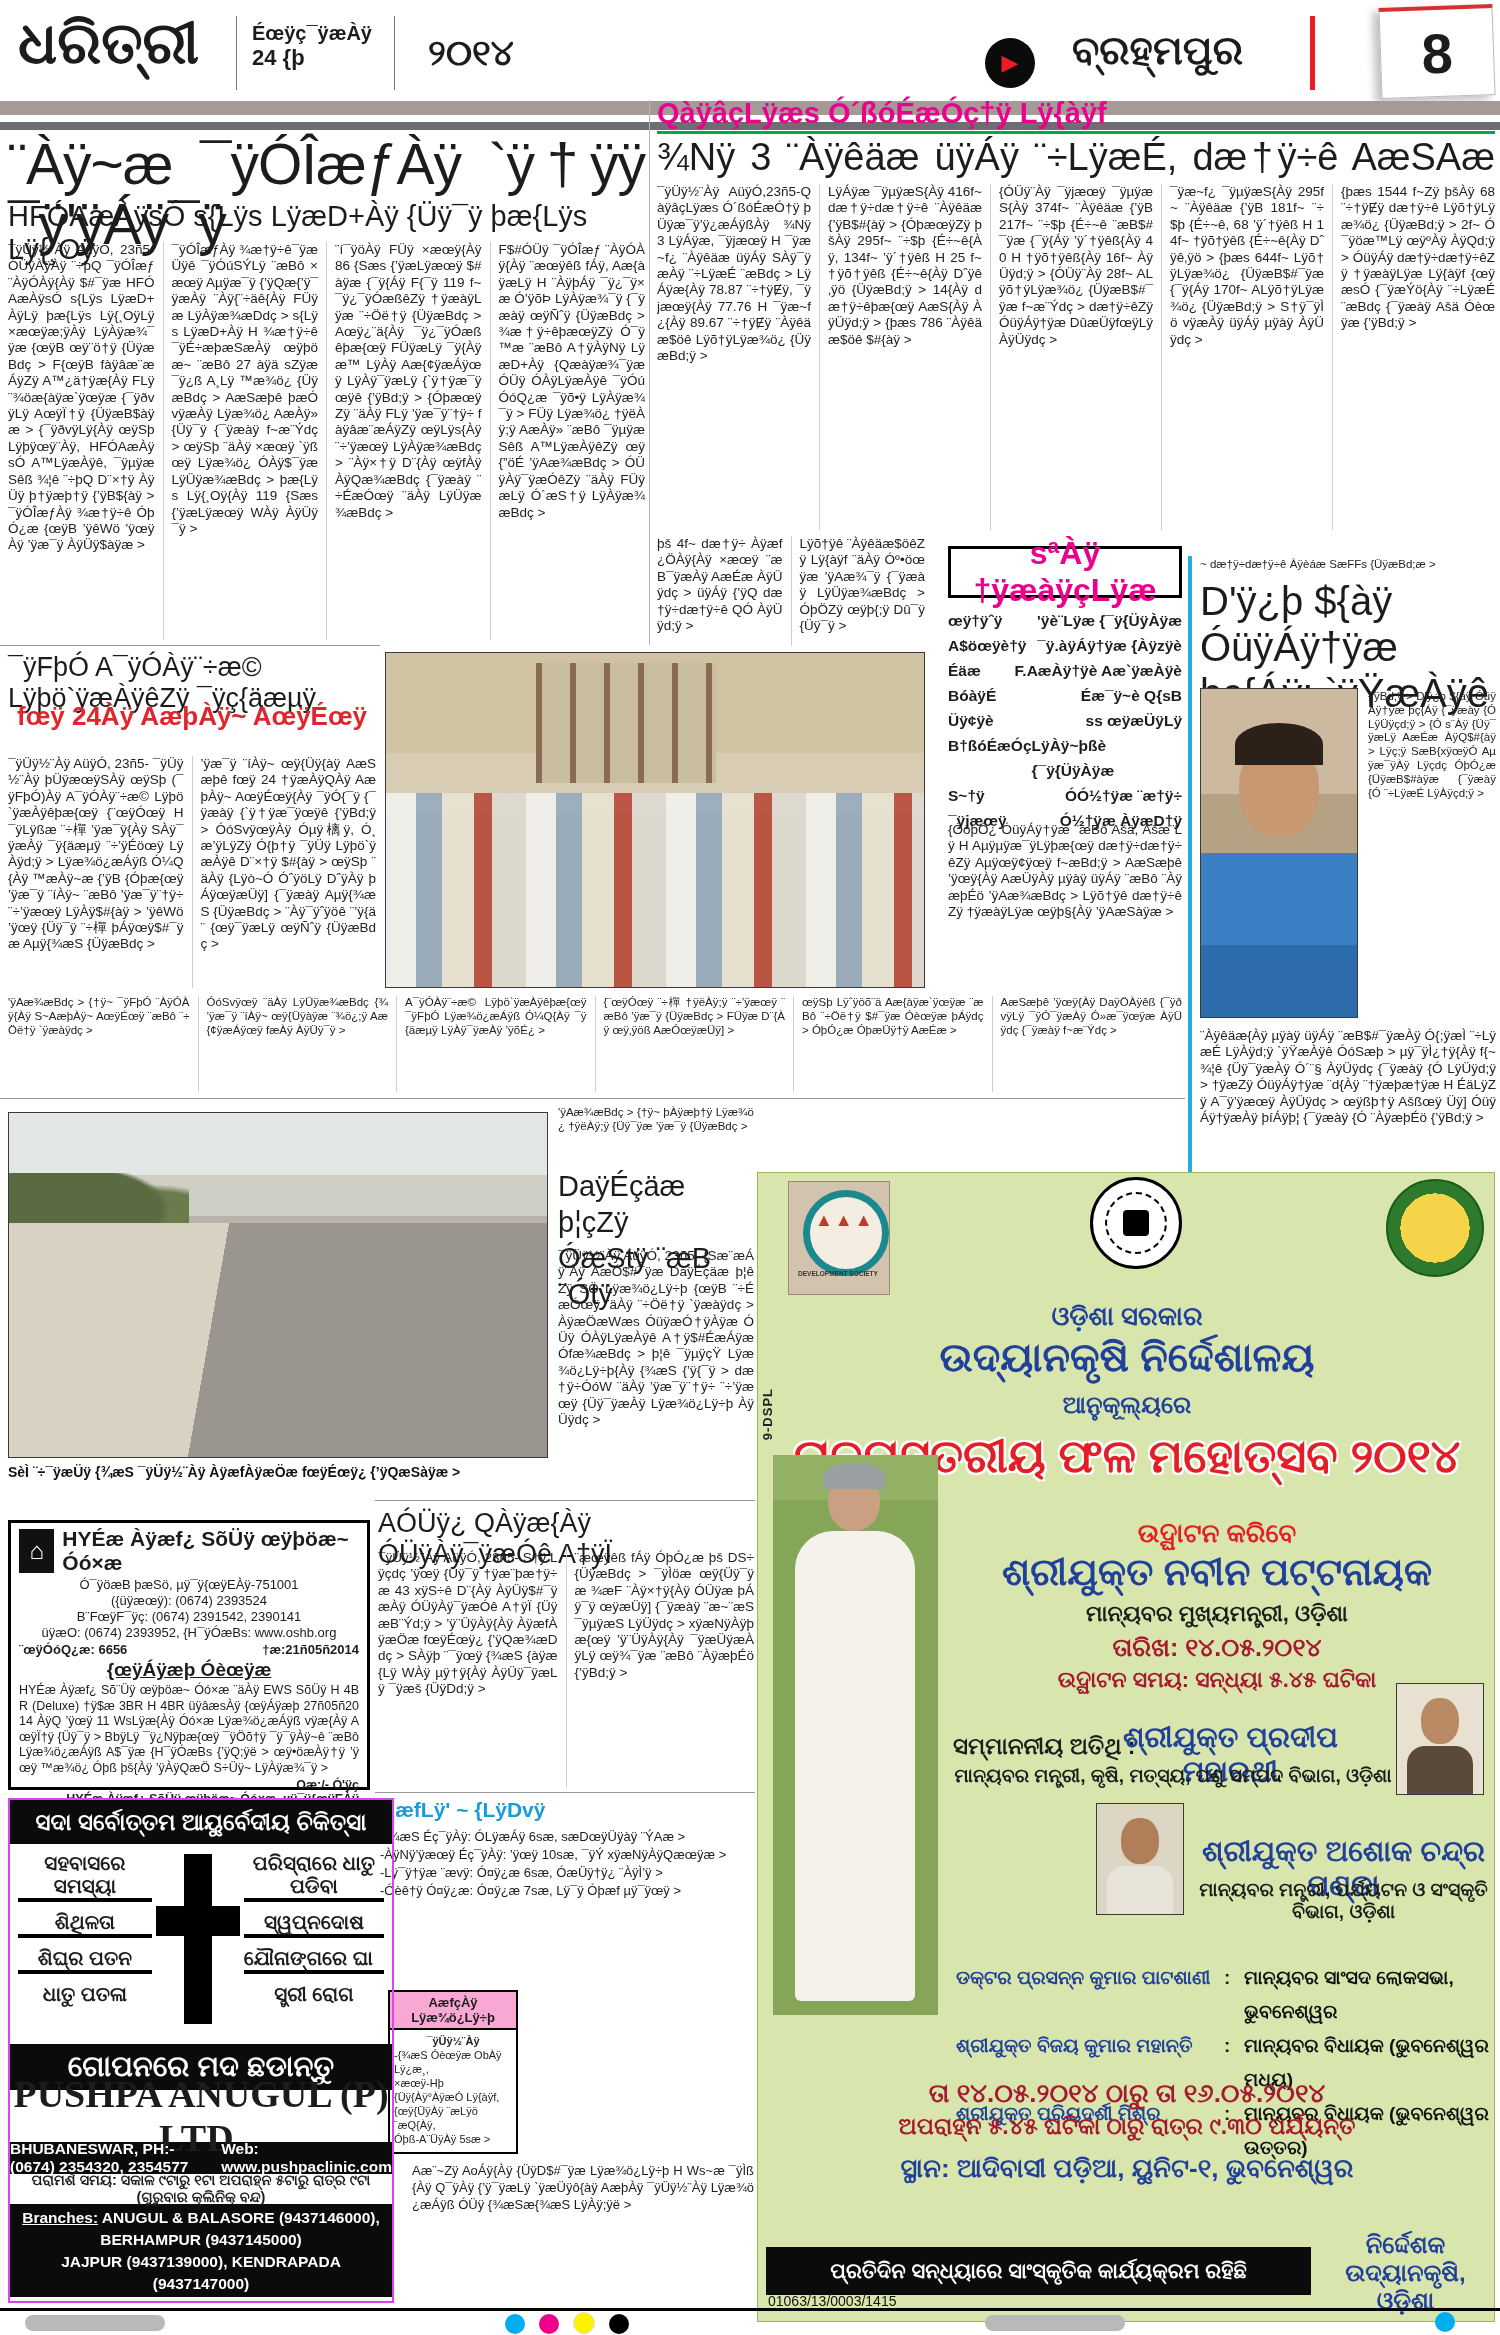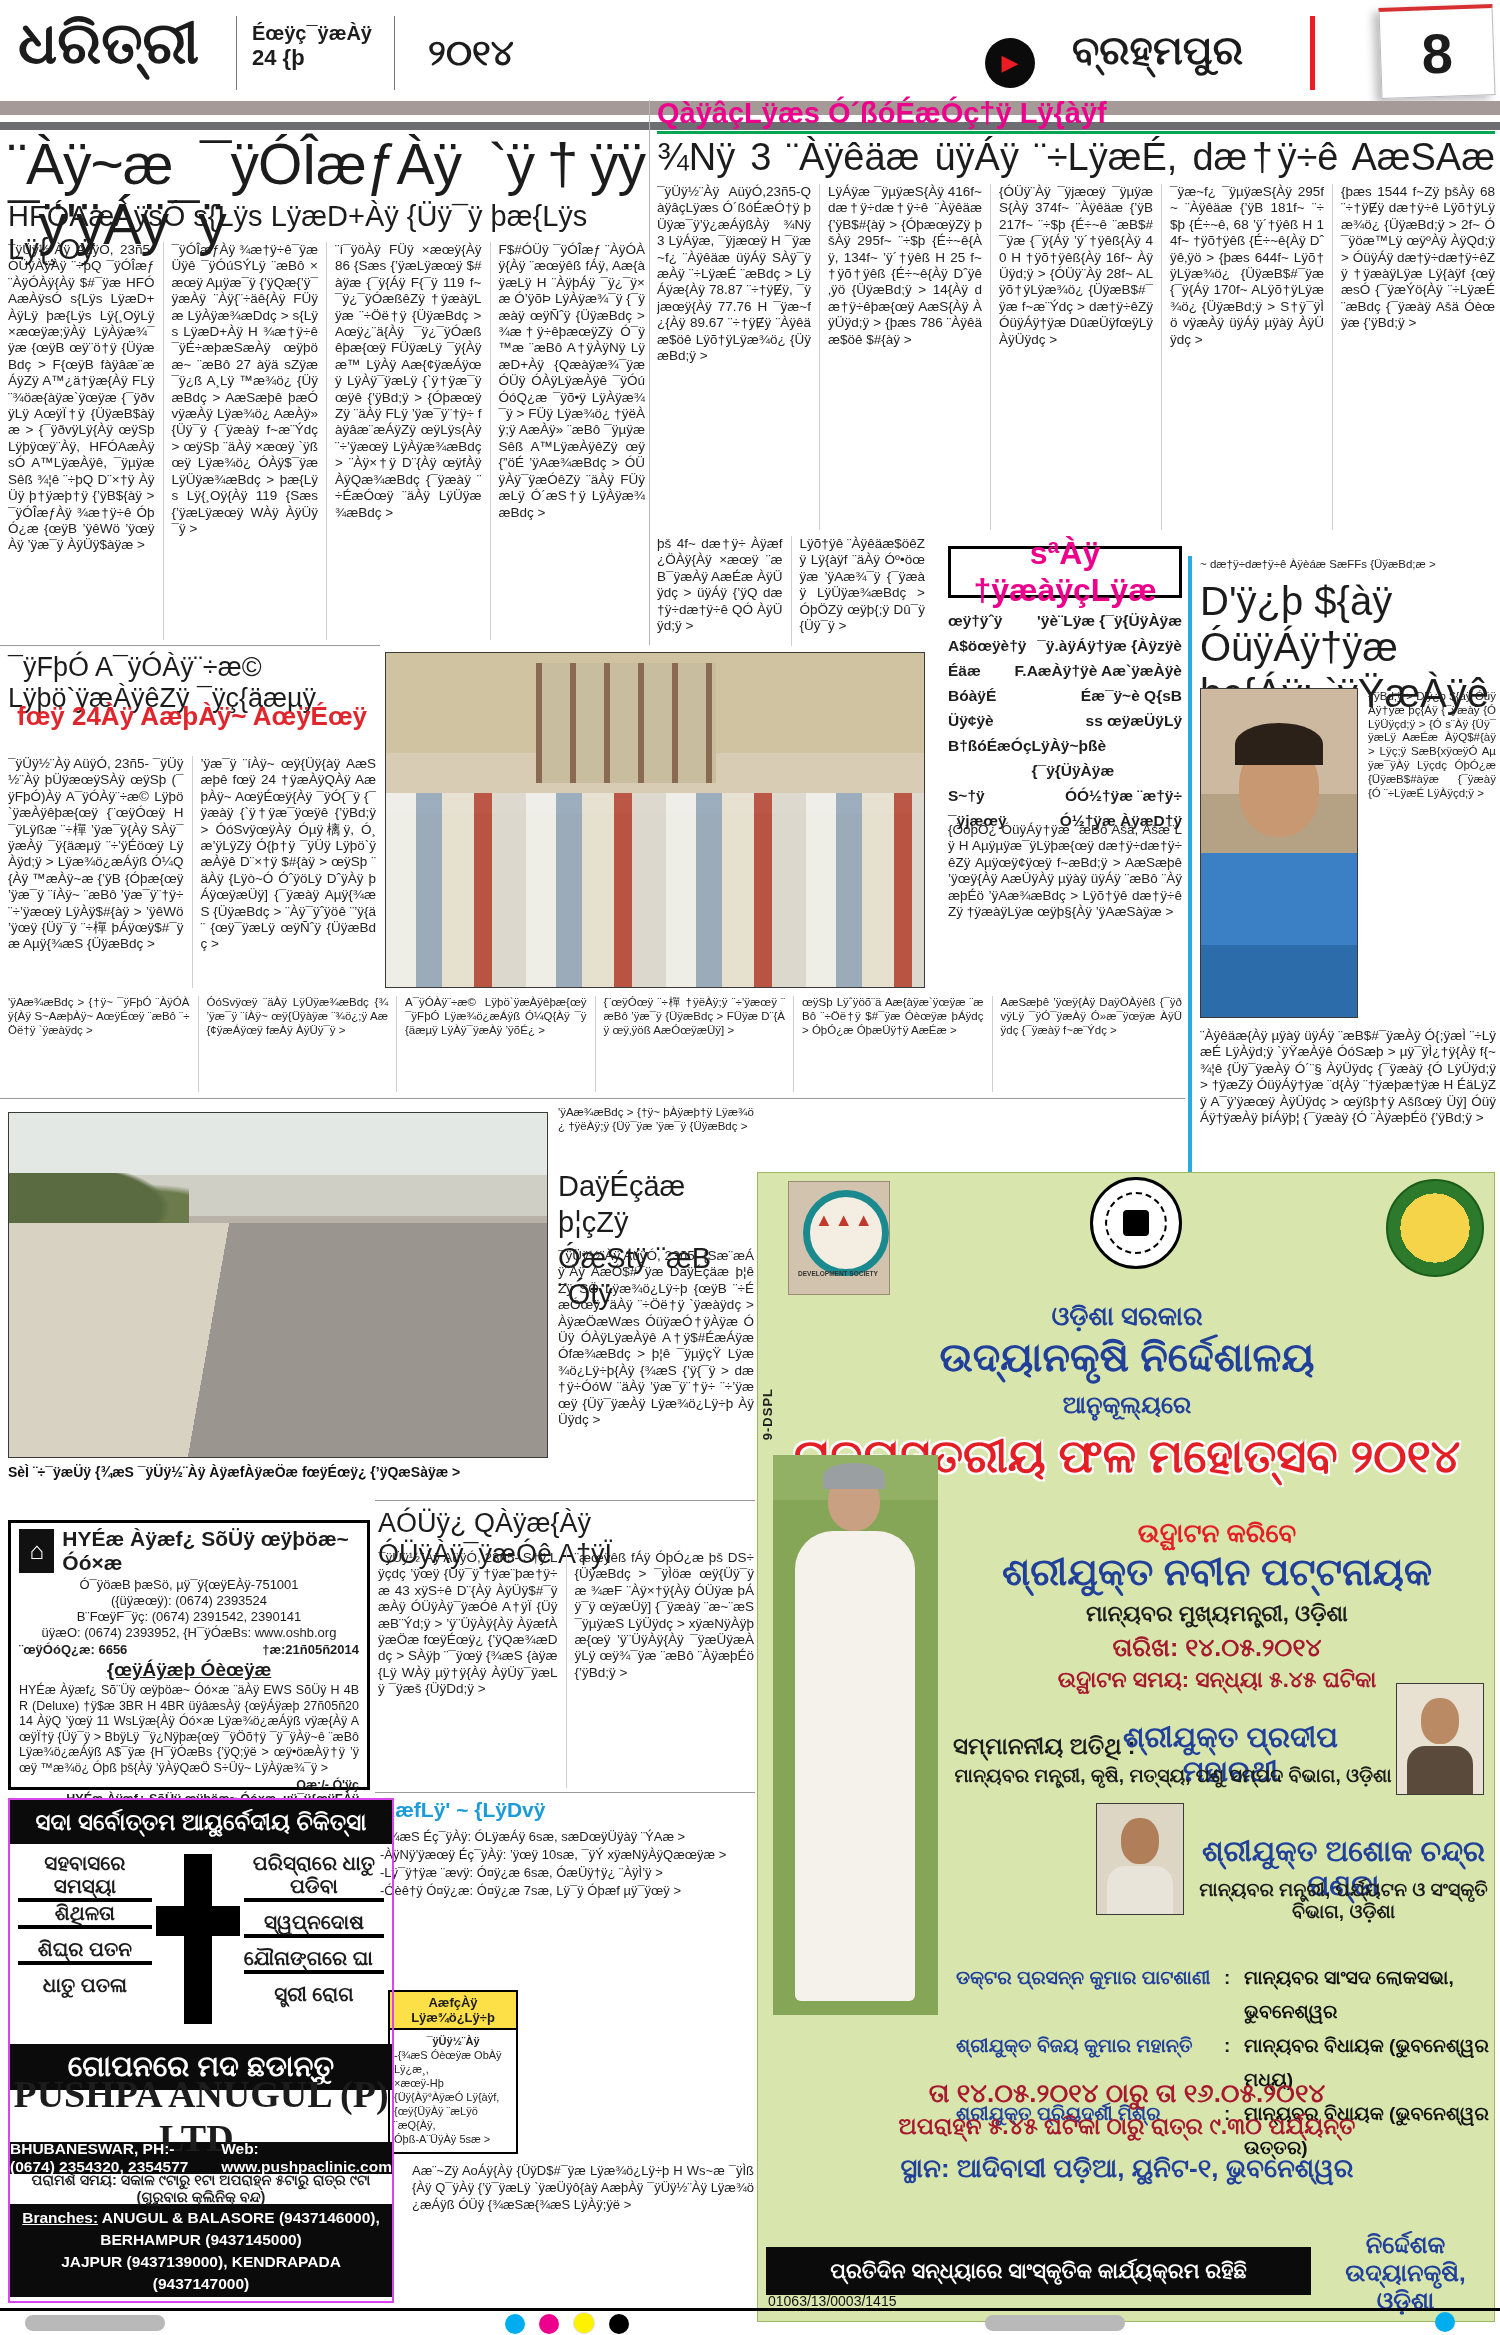--- a/index.html
+++ b/index.html
@@ -177,21 +177,21 @@
   <div class="abs" style="left:375px;top:1792px;width:380px;height:1px;background:#9a9a9a"></div>
 
   <div class="abs w7" style="left:380px;top:1798px;width:372px;font-size:21px;color:#1b9cd8">AæfLÿ' ~ {LÿDvÿ</div>
   <div class="abs" style="left:380px;top:1828px;width:372px;font-size:13px;line-height:18px">
     <div>-{¾æS Éç¯ÿÀÿ: ÓLÿæÁÿ 6sæ, sæDœÿÜÿàÿ ¨ÝAæ &gt;</div>
     <div>-ÀÿNÿ’ÿæœÿ Éç¯ÿÀÿ: ’ÿœÿ 10sæ, ¯ÿÝ xÿæNÿÀÿQæœÿæ &gt;</div>
     <div>-Lÿ¯ÿ†ÿæ ¨ævÿ: Ó¤ÿ¿æ 6sæ, ÓæÜÿ†ÿ¿ ¨ÀÿÌ’ÿ &gt;</div>
     <div>-Óèê†ÿ Ó¤ÿ¿æ: Ó¤ÿ¿æ 7sæ, Lÿ¯ÿ Óþæf µÿ¯ÿœÿ &gt;</div>
   </div>
   <div class="abs" style="left:388px;top:1990px;width:126px;border:2px solid #000">
-    <div class="centered w7" style="background:#fde047;font-size:13px;padding:3px 2px;border-bottom:2px solid #000">AæfçÀÿ Lÿæ¾ö¿Lÿ÷þ</div>
+    <div class="centered w7" style="background:#f9a8d4;font-size:13px;padding:3px 2px;border-bottom:2px solid #000">AæfçÀÿ Lÿæ¾ö¿Lÿ÷þ</div>
     <div style="padding:4px 4px 6px;font-size:11px;line-height:14px">
       <div class="centered w7">¯ÿÜÿ½¨Àÿ</div>
       <div>-{¾æS Óèœÿæ ObÀÿ Lÿ¿æ¸,</div>
       <div>×æœÿ-Hþ {Üÿ{Àÿ°ÀÿæÓ Lÿ{àÿf,</div>
       <div>{œÿ{ÜÿÀÿ ¨æLÿö ¨æQ{Àÿ,</div>
       <div>Óþß-A¨ÜÿÀÿ 5sæ &gt;</div>
     </div>
   </div>
   <div class="abs jt" style="left:412px;top:2162px;width:342px;font-size:13px;line-height:17px">Aæ¨~Zÿ AoÁÿ{Àÿ {ÜÿD$#¯ÿæ Lÿæ¾ö¿Lÿ÷þ H Ws~æ ¯ÿÌß{Àÿ Q¯ÿÀÿ {’ÿ¯ÿæLÿ `ÿæÜÿô{àÿ AæþÀÿ ¯ÿÜÿ½¨Àÿ Lÿæ¾ö¿æÁÿß ÓÜÿ {¾æSæ{¾æS LÿÀÿ;ÿë &gt;</div>
 
@@ -215,21 +215,21 @@
     <div style="text-align:right;font-size:12.5px;font-weight:700;margin-top:2px">
       <div>Oæ:/- Ó'ÿç</div>
       <div>HYÉæ Àÿæf¿ SõÜÿ œÿþöæ~ Óó×æ, µÿ¯ÿ{œÿEÀÿ</div>
     </div>
   </div>
 
   <div class="abs" style="left:8px;top:1798px;width:386px;height:505px;border:2px solid #d946ef;box-sizing:border-box">
     <div class="band" style="height:44px;font-size:23px;font-weight:700">ସଦା ସର୍ବୋତ୍ତମ ଆୟୁର୍ବେଦୀୟ ଚିକିତ୍ସା</div>
     <div style="display:flex;height:200px">
       <div style="flex:1.05;padding:8px 4px 0 8px">
-        <div style="font-size:20px;font-weight:700;border-bottom:4px solid #000;text-align:center">ସହବାସରେ ସମସ୍ୟା</div>
+        <div style="font-size:20px;font-weight:700;border-bottom:4px solid #000;margin-bottom:9px;text-align:center">ସହବାସରେ ସମସ୍ୟା</div>
         <div style="font-size:20px;font-weight:700;border-bottom:4px solid #000;margin-bottom:9px;text-align:center">ଶିଥିଳତା</div>
         <div style="font-size:20px;font-weight:700;border-bottom:4px solid #000;margin-bottom:9px;text-align:center">ଶିଘ୍ର ପତନ</div>
         <div style="font-size:20px;font-weight:700;text-align:center">ଧାତୁ ପତଳା</div>
       </div>
       <div style="width:84px;position:relative">
         <div class="abs" style="left:28px;top:10px;width:28px;height:170px;background:#000"></div>
         <div class="abs" style="left:0;top:62px;width:84px;height:30px;background:#000"></div>
       </div>
       <div style="flex:1.1;padding:8px 8px 0 4px">
         <div style="font-size:20px;font-weight:700;border-bottom:4px solid #000;margin-bottom:9px;text-align:center">ପରିସ୍ରାରେ ଧାତୁ ପଡିବା</div>

